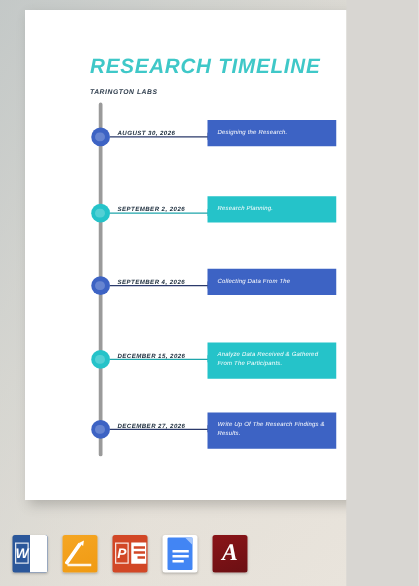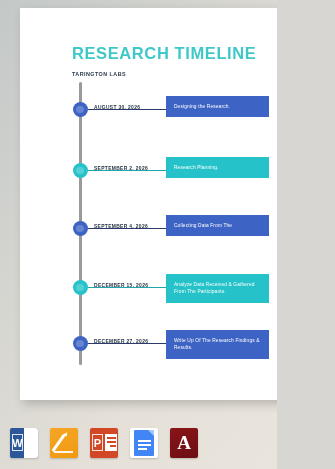--- a/index.html
+++ b/index.html
@@ -14,20 +14,21 @@
     background: #d8d6d2;
   }
 
   #stage {
     position: relative;
     width: 277px;
     height: 469px;
     background:
       linear-gradient(135deg, #c9ccca 0%, #d2d2ce 18%, #dedbd4 42%, #e6e1d9 70%, #eae5dd 100%);
     overflow: hidden;
+    font-style: italic;
   }
 
   
   #bg-sheen {
     position: absolute;
     left: -40px;
     top: -60px;
     width: 420px;
     height: 600px;
     background: linear-gradient(118deg,

